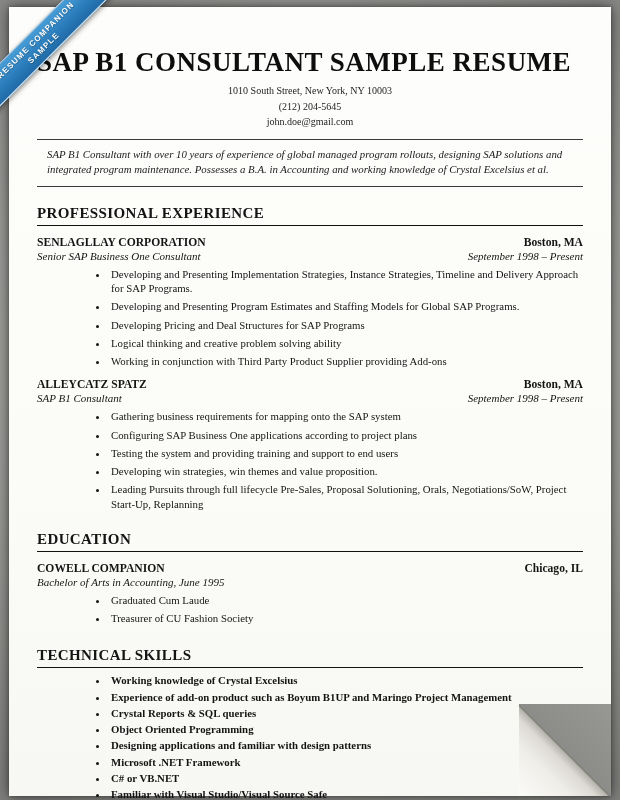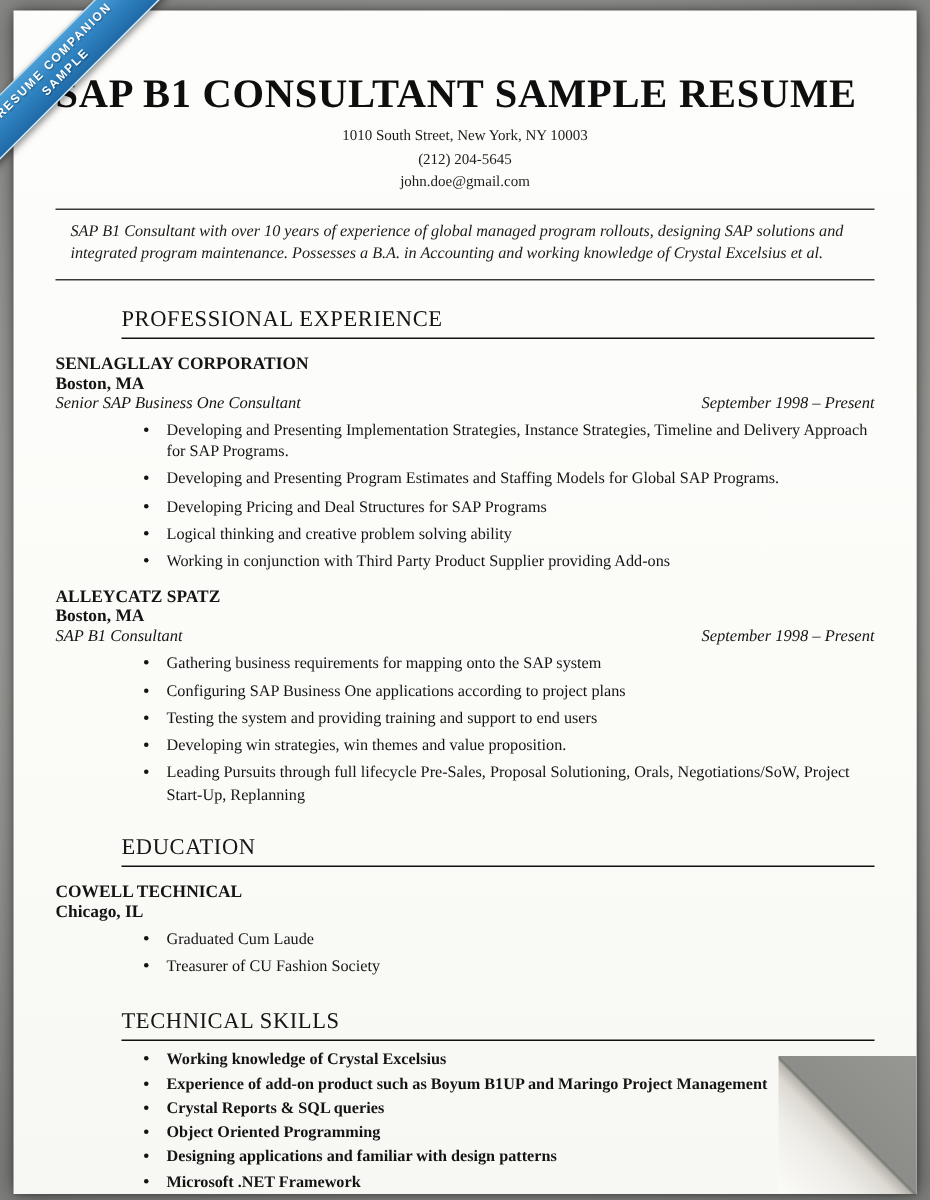--- a/index.html
+++ b/index.html
@@ -45,34 +45,32 @@
     font-size:10.8px;
     line-height:1.45;
     text-align:left;
     color:#1a1a1a;
   }
 
   
   .section-heading {
     margin-top:18px;
     font-size:15px;
-    font-weight:normal;
+    font-weight:bold;
     letter-spacing:.4px;
     border-bottom:1.6px solid #111;
     padding-bottom:3px;
-    margin-left:44px;
   }
   .edu-heading { margin-top:20px; }
   .skills-heading { margin-top:22px; }
 
   .job-header {
     display:flex; justify-content:space-between;
     font-weight:bold; font-size:11.6px;
     margin-top:10px;
-    flex-direction:column;
   }
   .job-sub {
     display:flex; justify-content:space-between;
     font-style:italic; font-size:11px;
     margin-top:1px;
     gap:48px;
   }
   ul.bullets {
     margin:5px 0 0 24px;
     padding:0;
@@ -166,22 +164,25 @@
     <ul class="bullets">
       <li>Gathering business requirements for mapping onto the SAP system</li>
       <li>Configuring SAP Business One applications according to project plans</li>
       <li>Testing the system and providing training and support to end users</li>
       <li>Developing win strategies, win themes and value proposition.</li>
       <li>Leading Pursuits through full lifecycle Pre-Sales, Proposal Solutioning, Orals, Negotiations/SoW, Project Start-Up, Replanning</li>
     </ul>
 
     <div class="section-heading edu-heading">EDUCATION</div>
     <div class="job-header">
-      <span>COWELL TECHNICAL</span>
+      <span>COWELL COMPANION</span>
       <span>Chicago, IL</span>
+    </div>
+    <div class="job-sub">
+      <span>Bachelor of Arts in Accounting, June 1995</span>
     </div>
     <ul class="bullets">
       <li>Graduated Cum Laude</li>
       <li>Treasurer of CU Fashion Society</li>
     </ul>
 
     <div class="section-heading skills-heading">TECHNICAL SKILLS</div>
     <ul class="bullets skills">
       <li>Working knowledge of Crystal Excelsius</li>
       <li>Experience of add-on product such as Boyum B1UP and Maringo Project Management</li>

